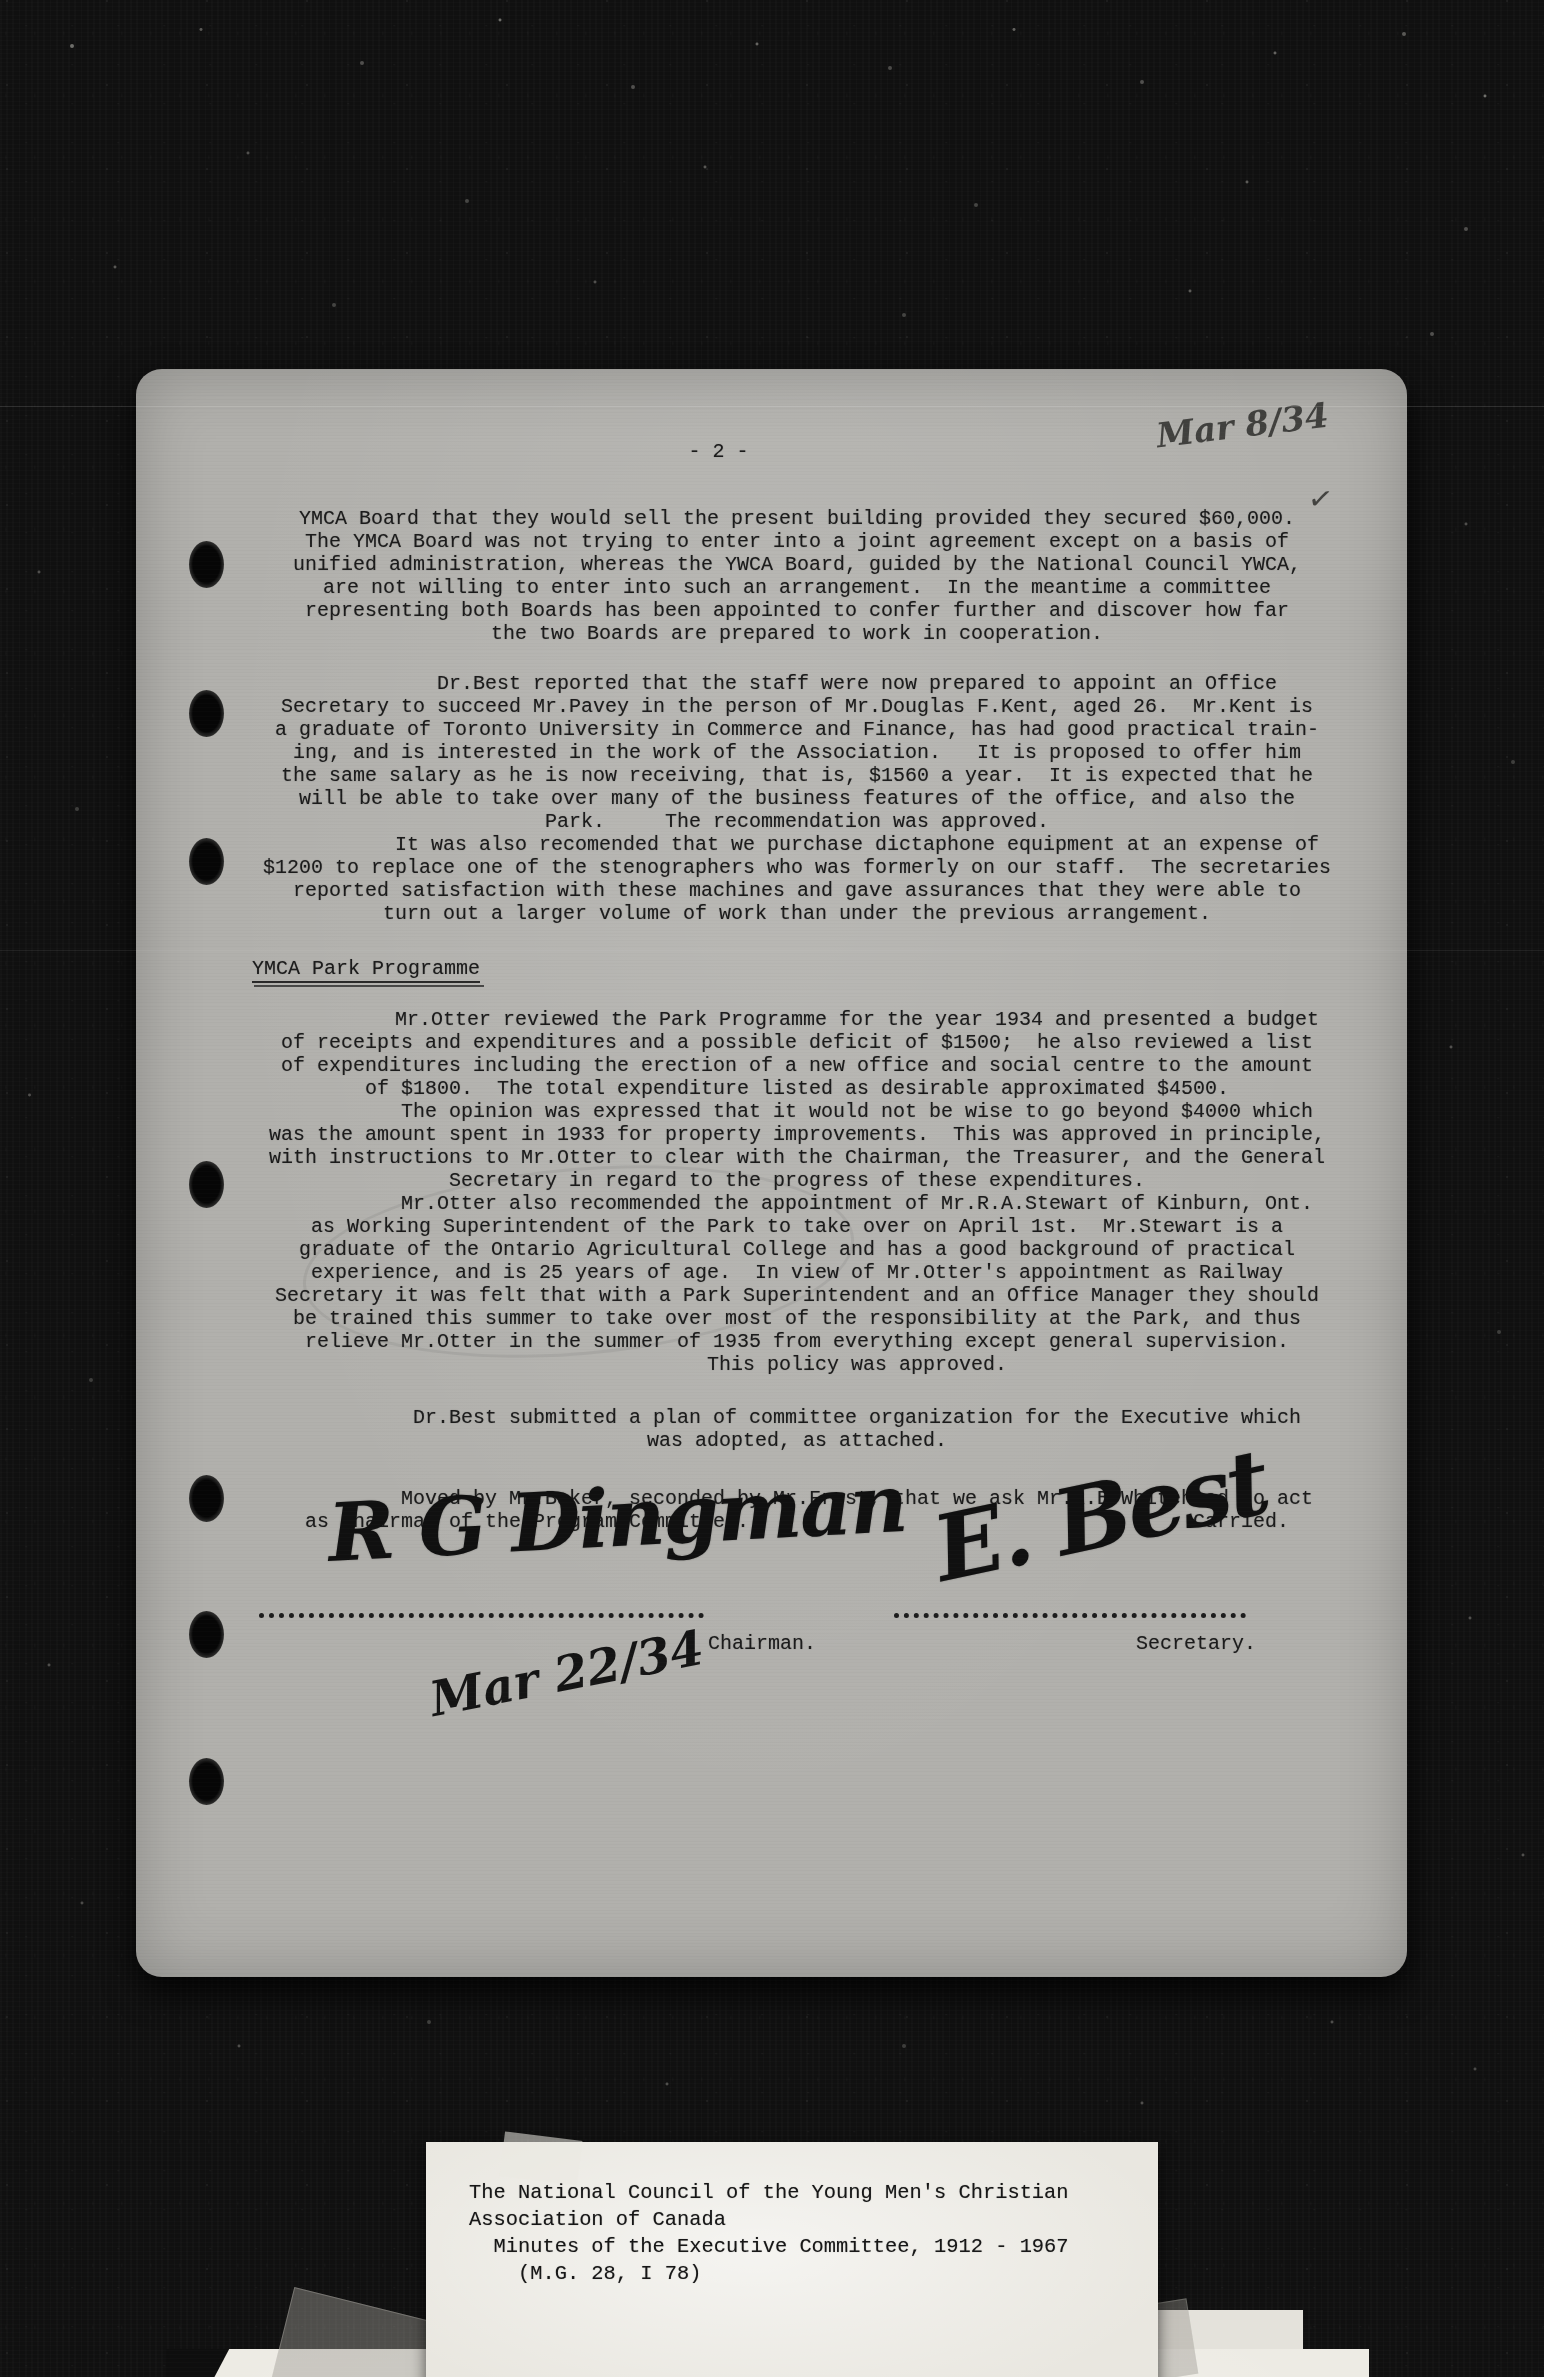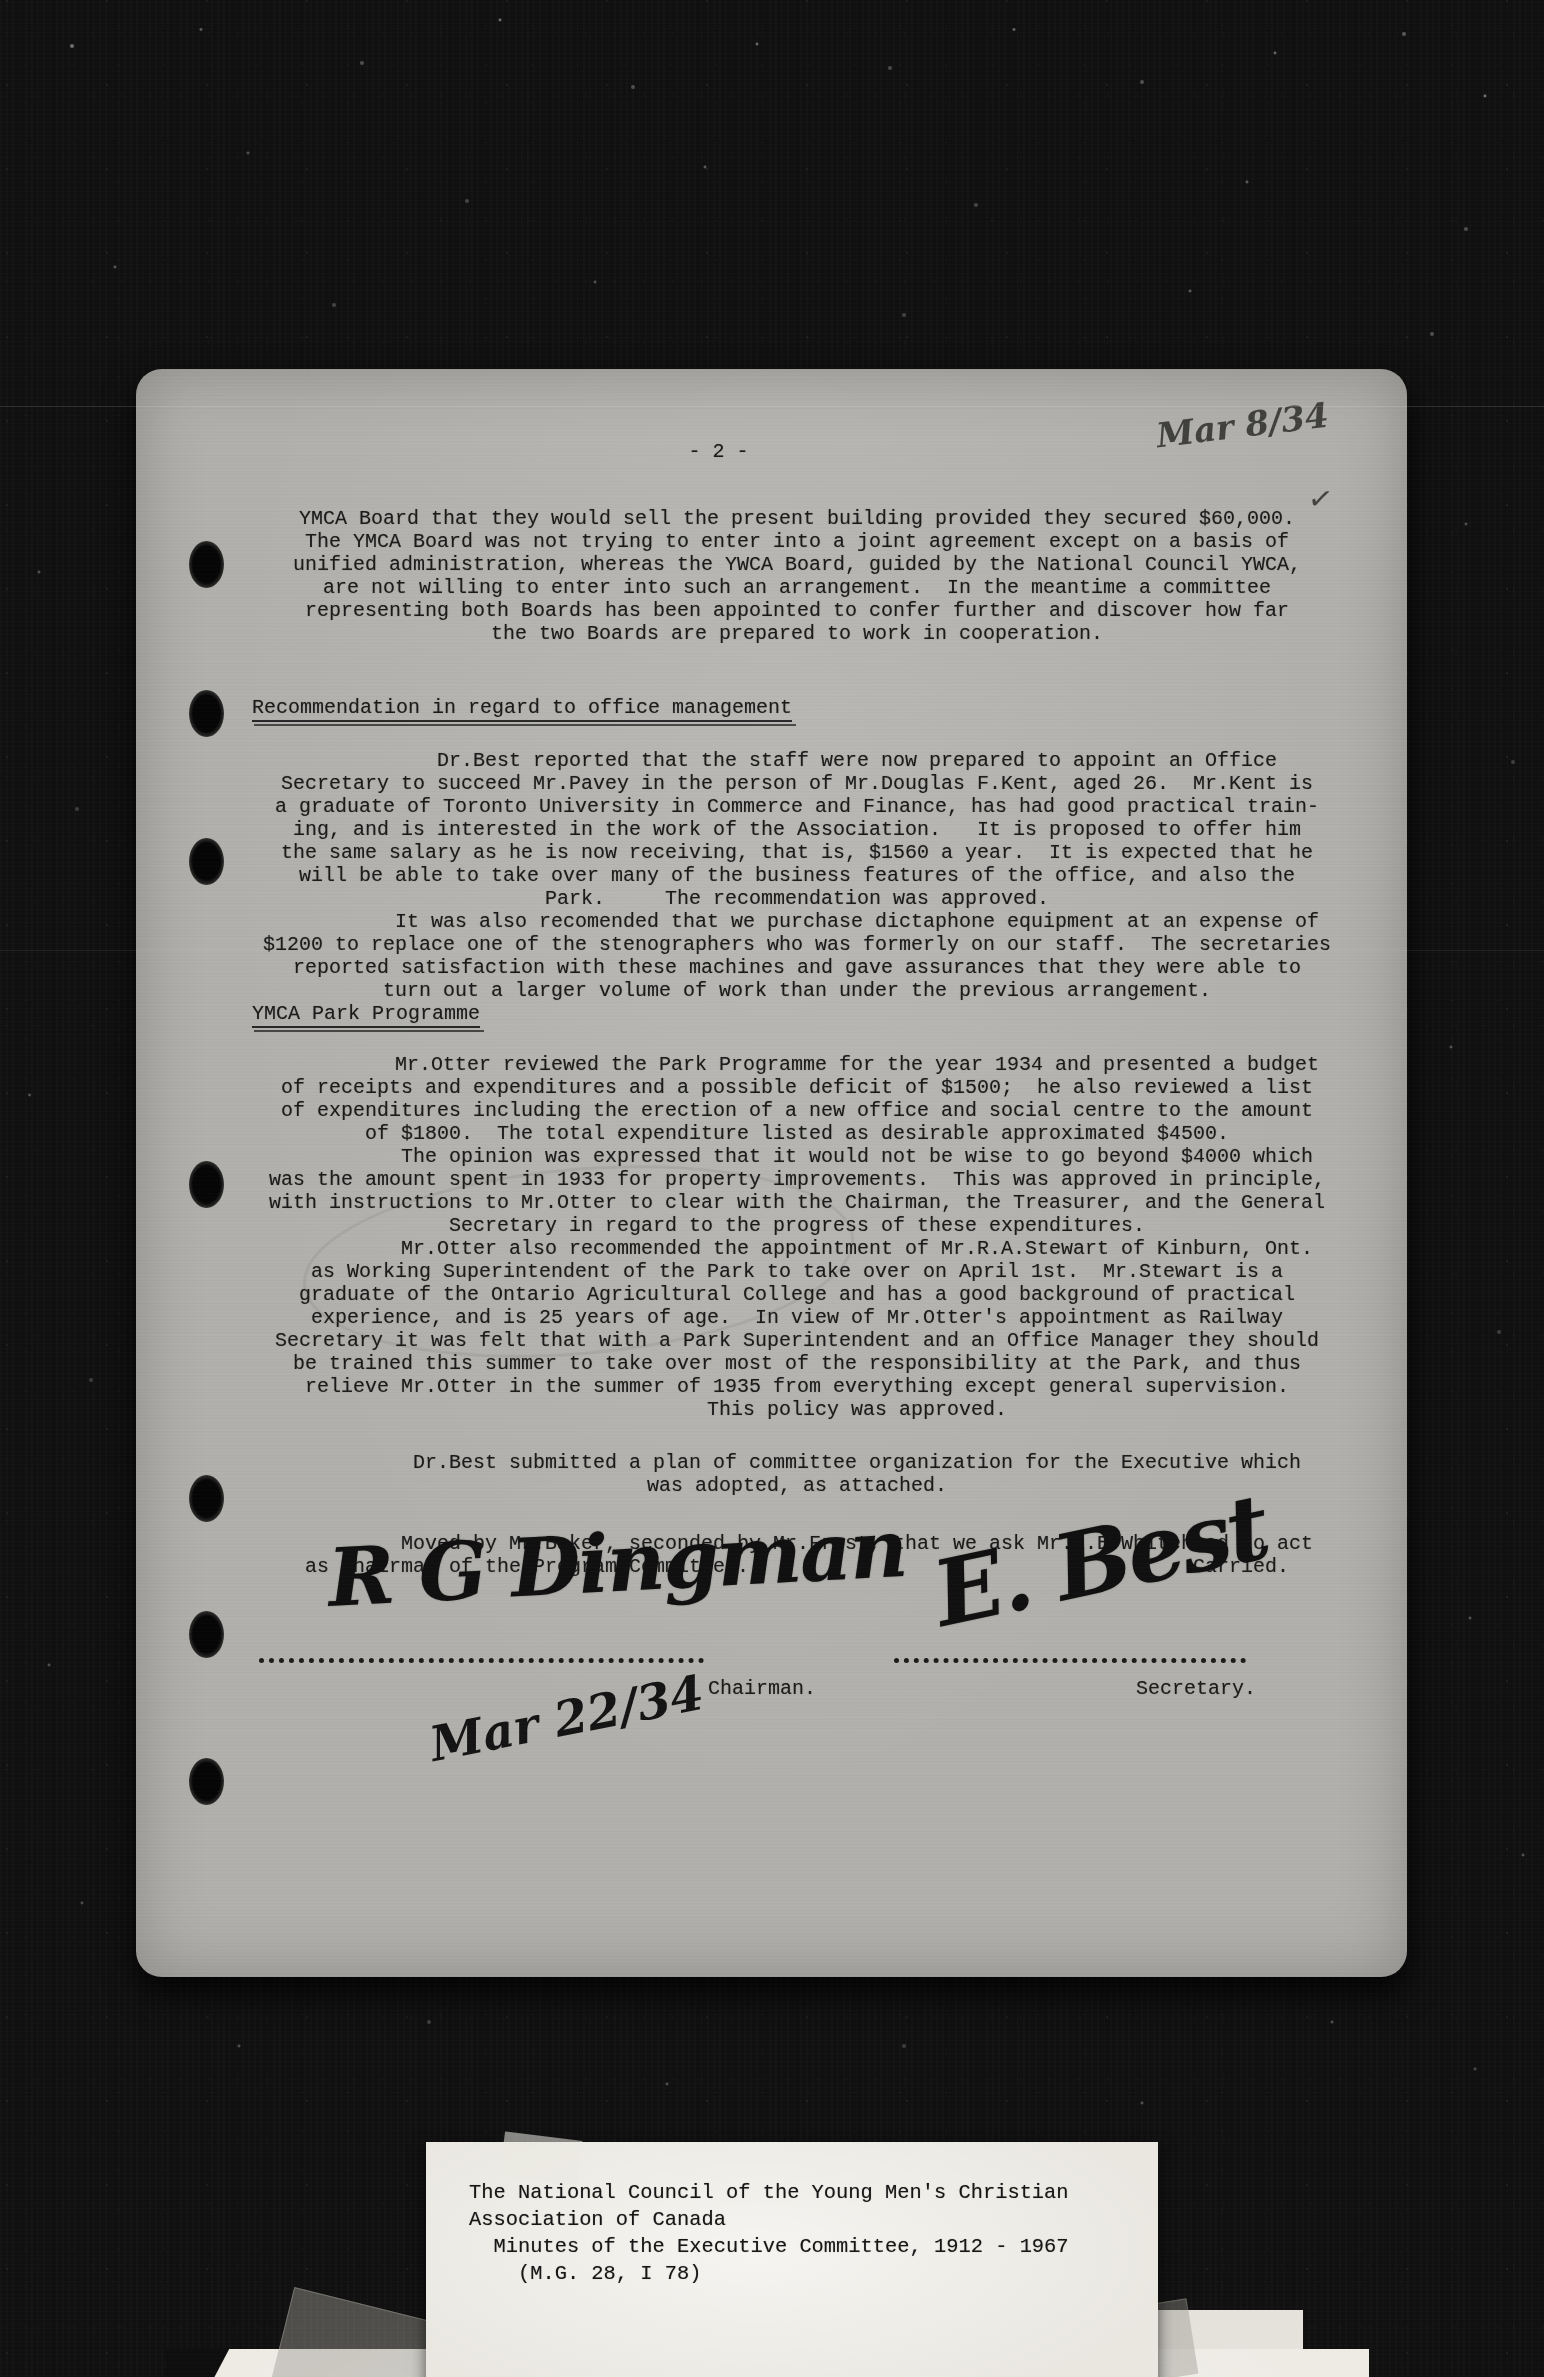--- a/index.html
+++ b/index.html
@@ -80,21 +80,21 @@
   }
   .text-col{ position:absolute; left:116px; top:71px; width:1090px; }
   .tline, .tblock{
     white-space:pre; font-family:"Liberation Mono","DejaVu Sans Mono",monospace;
     font-size:20px; line-height:23px; color:#1b1b1b;
     text-shadow:0 0 1px rgba(20,20,20,.38);
     text-align:center;
   }
   .pagenum{ text-align:center; padding-right:157px; }
   .m-para1{margin-top:44px;} .m-h1{margin-top:51px;} .m-para23{margin-top:27px;}
-  .m-h2{} .m-para4{margin-top:25px;} .m-h3{margin-top:34px;}
+  .m-h2{margin-top:32px;} .m-para4{margin-top:25px;} .m-h3{margin-top:34px;}
   .m-para8{margin-top:29.5px;} .m-motion{margin-top:35px;}
   .sec-heading{
     display:inline-block; padding-bottom:1px; border-bottom:2.4px solid rgba(24,24,24,.9); position:relative;
   }
   .sec-heading::after{
     content:""; position:absolute; left:1.9px; right:-3.8px; bottom:-5.7px; height:1.9px; background:rgba(24,24,24,.7);
   }
   
   .sig-block{ position:relative; height:262px; }
   .sig-name{
@@ -165,23 +165,20 @@
     <div class="text-col">
       <div class="tline pagenum">- 2 -</div>
 
       <div class="tblock m-para1">YMCA Board that they would sell the present building provided they secured $60,000.
 The YMCA Board was not trying to enter into a joint agreement except on a basis of
 unified administration, whereas the YWCA Board, guided by the National Council YWCA,
 are not willing to enter into such an arrangement.  In the meantime a committee
 representing both Boards has been appointed to confer further and discover how far
 the two Boards are prepared to work in cooperation.</div>
 
-      <div class="m-h1">
-        <span class="tline sec-heading">Recommendation in regard to office management</span>
-      </div>
       <div class="tblock m-para23">          Dr.Best reported that the staff were now prepared to appoint an Office
 Secretary to succeed Mr.Pavey in the person of Mr.Douglas F.Kent, aged 26.  Mr.Kent is
 a graduate of Toronto University in Commerce and Finance, has had good practical train-
 ing, and is interested in the work of the Association.   It is proposed to offer him
 the same salary as he is now receiving, that is, $1560 a year.  It is expected that he
 will be able to take over many of the business features of the office, and also the
 Park.     The recommendation was approved.
           It was also recomended that we purchase dictaphone equipment at an expense of
 $1200 to replace one of the stenographers who was formerly on our staff.  The secretaries
 reported satisfaction with these machines and gave assurances that they were able to

